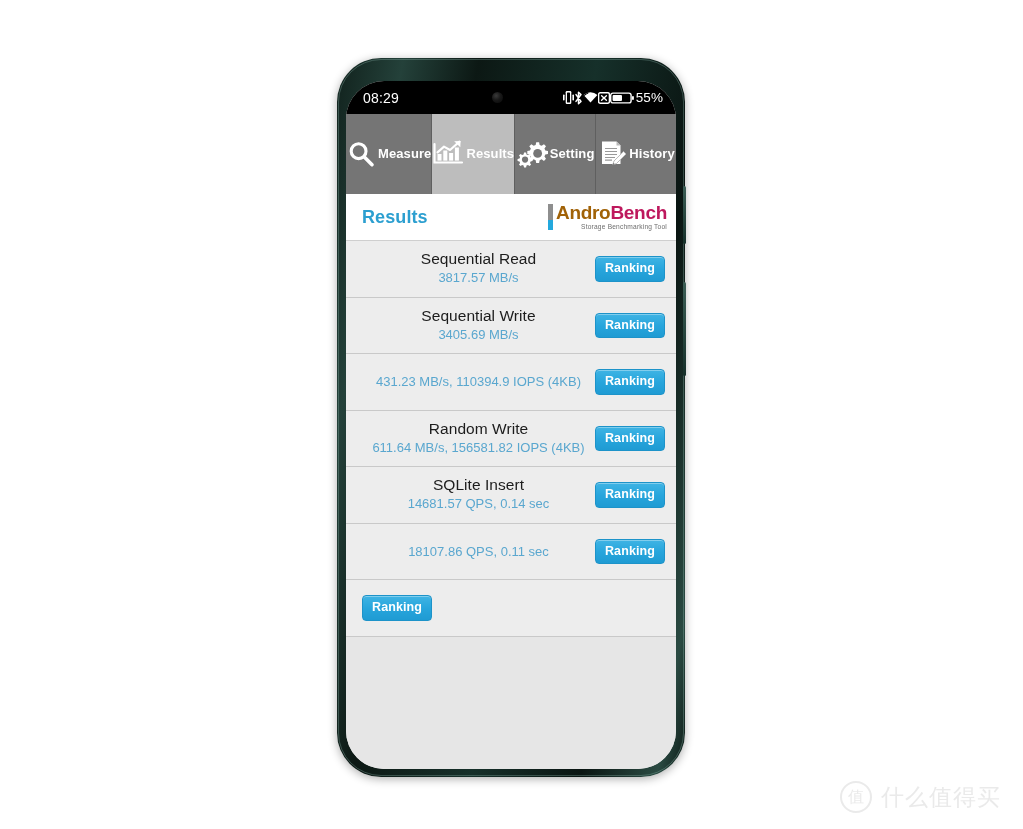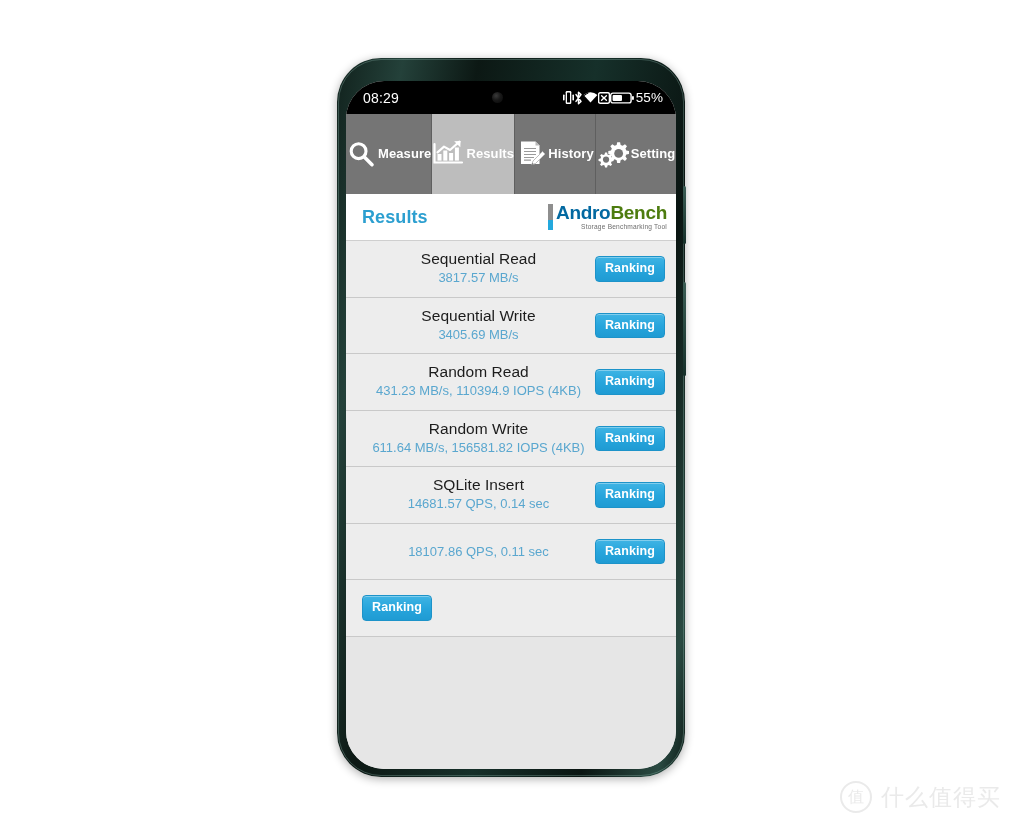--- a/index.html
+++ b/index.html
@@ -155,22 +155,22 @@
     margin-top: 1px;
     background: linear-gradient(180deg,#8e8e8e 0%,#8e8e8e 62%, #23a8dd 62%, #23a8dd 100%);
   }
   #logo-text { line-height: 1; }
   #logo-name {
     font-size: 19px;
     font-weight: bold;
     letter-spacing: -.3px;
     white-space: nowrap;
   }
-  #logo-andro { color: #0369a1; }
-  #logo-bench { color: #4d7c0f; }
+  #logo-andro { color: #a16207; }
+  #logo-bench { color: #be185d; }
   #logo-tag {
     font-size: 6.6px;
     color: #6d6d6d;
     letter-spacing: .2px;
     text-align: right;
     margin-top: 2px;
     white-space: nowrap;
   }
 
   
@@ -324,20 +324,36 @@
             <path d="M2.5 5 L2.5 23.5 L30 23.5" stroke="#fff" stroke-width="2.2" fill="none" stroke-linecap="round"></path>
             <rect x="5.5" y="15" width="4" height="6.6" fill="#fff"></rect>
             <rect x="11.3" y="11.5" width="4" height="10.1" fill="#fff"></rect>
             <rect x="17.1" y="14" width="4" height="7.6" fill="#fff"></rect>
             <rect x="22.9" y="8.5" width="4" height="13.1" fill="#fff"></rect>
             <path d="M5.5 13.4 L12 7.6 L18 11 L27.5 2.6" stroke="#fff" stroke-width="2.1" fill="none" stroke-linecap="round" stroke-linejoin="round"></path>
             <path d="M22.2 2.3 L28.6 2.0 L28.3 8.2 Z" fill="#fff"></path>
           </svg>
         </span>
         <span class="tab-label">Results</span>
+      </div>
+
+      <div class="tab">
+        <span class="tab-icon">
+          <svg width="32" height="30" viewBox="0 0 32 30">
+            <g fill="#fff">
+              <path d="M20.2 3.2 l2.9 0 0.55 2.7 2.0 0.85 2.3-1.55 2.05 2.05 -1.55 2.3 0.85 2.0 2.7 0.55 0 2.9 -2.7 0.55 -0.85 2.0 1.55 2.3 -2.05 2.05 -2.3-1.55 -2.0 0.85 -0.55 2.7 -2.9 0 -0.55-2.7 -2.0-0.85 -2.3 1.55 -2.05-2.05 1.55-2.3 -0.85-2.0 -2.7-0.55 0-2.9 2.7-0.55 0.85-2.0 -1.55-2.3 2.05-2.05 2.3 1.55 2.0-0.85 Z"></path>
+            </g>
+            <circle cx="21.65" cy="14.45" r="4.4" fill="#757575"></circle>
+            <g fill="#fff">
+              <path d="M8.0 13.5 l2.1 0 0.4 1.95 1.45 0.6 1.65-1.1 1.5 1.5 -1.1 1.65 0.6 1.45 1.95 0.4 0 2.1 -1.95 0.4 -0.6 1.45 1.1 1.65 -1.5 1.5 -1.65-1.1 -1.45 0.6 -0.4 1.95 -2.1 0 -0.4-1.95 -1.45-0.6 -1.65 1.1 -1.5-1.5 1.1-1.65 -0.6-1.45 -1.95-0.4 0-2.1 1.95-0.4 0.6-1.45 -1.1-1.65 1.5-1.5 1.65 1.1 1.45-0.6 Z"></path>
+            </g>
+            <circle cx="9.05" cy="20.55" r="3.1" fill="#757575"></circle>
+          </svg>
+        </span>
+        <span class="tab-label">Setting</span>
       </div>
 
       <div class="tab">
         <span class="tab-icon">
           <svg width="30" height="30" viewBox="0 0 30 30">
             <path d="M5 2.5 L19.5 2.5 L23.5 6.5 L23.5 25 L5 25 Z" fill="#fff"></path>
             <path d="M19.5 2.5 L19.5 6.5 L23.5 6.5" fill="#b9b9b9"></path>
             <g stroke="#9a9a9a" stroke-width="1.2">
               <path d="M8 9.5 H20"></path>
                 <path d="M8 12.5 H20"></path>
@@ -345,36 +361,20 @@
               <path d="M8 18.5 H18"></path>
                 <path d="M8 21.2 H15"></path>
             </g>
             <path d="M26.5 12.5 L29 15 L19.5 24.5 L15.8 25.6 L17 22 Z" fill="#fff" stroke="#bdbdbd" stroke-width="1"></path>
             <path d="M16.4 24 L17.6 25.2 L15.8 25.8 Z" fill="#5a5a5a"></path>
           </svg>
         </span>
         <span class="tab-label">History</span>
       </div>
 
-      <div class="tab">
-        <span class="tab-icon">
-          <svg width="32" height="30" viewBox="0 0 32 30">
-            <g fill="#fff">
-              <path d="M20.2 3.2 l2.9 0 0.55 2.7 2.0 0.85 2.3-1.55 2.05 2.05 -1.55 2.3 0.85 2.0 2.7 0.55 0 2.9 -2.7 0.55 -0.85 2.0 1.55 2.3 -2.05 2.05 -2.3-1.55 -2.0 0.85 -0.55 2.7 -2.9 0 -0.55-2.7 -2.0-0.85 -2.3 1.55 -2.05-2.05 1.55-2.3 -0.85-2.0 -2.7-0.55 0-2.9 2.7-0.55 0.85-2.0 -1.55-2.3 2.05-2.05 2.3 1.55 2.0-0.85 Z"></path>
-            </g>
-            <circle cx="21.65" cy="14.45" r="4.4" fill="#757575"></circle>
-            <g fill="#fff">
-              <path d="M8.0 13.5 l2.1 0 0.4 1.95 1.45 0.6 1.65-1.1 1.5 1.5 -1.1 1.65 0.6 1.45 1.95 0.4 0 2.1 -1.95 0.4 -0.6 1.45 1.1 1.65 -1.5 1.5 -1.65-1.1 -1.45 0.6 -0.4 1.95 -2.1 0 -0.4-1.95 -1.45-0.6 -1.65 1.1 -1.5-1.5 1.1-1.65 -0.6-1.45 -1.95-0.4 0-2.1 1.95-0.4 0.6-1.45 -1.1-1.65 1.5-1.5 1.65 1.1 1.45-0.6 Z"></path>
-            </g>
-            <circle cx="9.05" cy="20.55" r="3.1" fill="#757575"></circle>
-          </svg>
-        </span>
-        <span class="tab-label">Setting</span>
-      </div>
-
     </div>
 
     <div id="appheader">
       <div id="results-title">Results</div>
       <div id="header-spacer"></div>
       <div id="logo">
         <div id="logo-bar"></div>
         <div id="logo-text">
           <div id="logo-name"><span id="logo-andro">Andro</span><span id="logo-bench">Bench</span></div>
           <div id="logo-tag">Storage Benchmarking Tool</div>
@@ -395,21 +395,20 @@
       <div class="row">
         <div class="row-texts">
           <div class="row-title">Sequential Write</div>
           <div class="row-sub">3405.69 MB/s</div>
         </div>
         <div class="ranking-btn">Ranking</div>
       </div>
 
       <div class="row">
         <div class="row-texts">
-          <div class="row-title">Random Read</div>
           <div class="row-sub">431.23 MB/s, 110394.9 IOPS (4KB)</div>
         </div>
         <div class="ranking-btn">Ranking</div>
       </div>
 
       <div class="row">
         <div class="row-texts">
           <div class="row-title">Random Write</div>
           <div class="row-sub">611.64 MB/s, 156581.82 IOPS (4KB)</div>
         </div>

